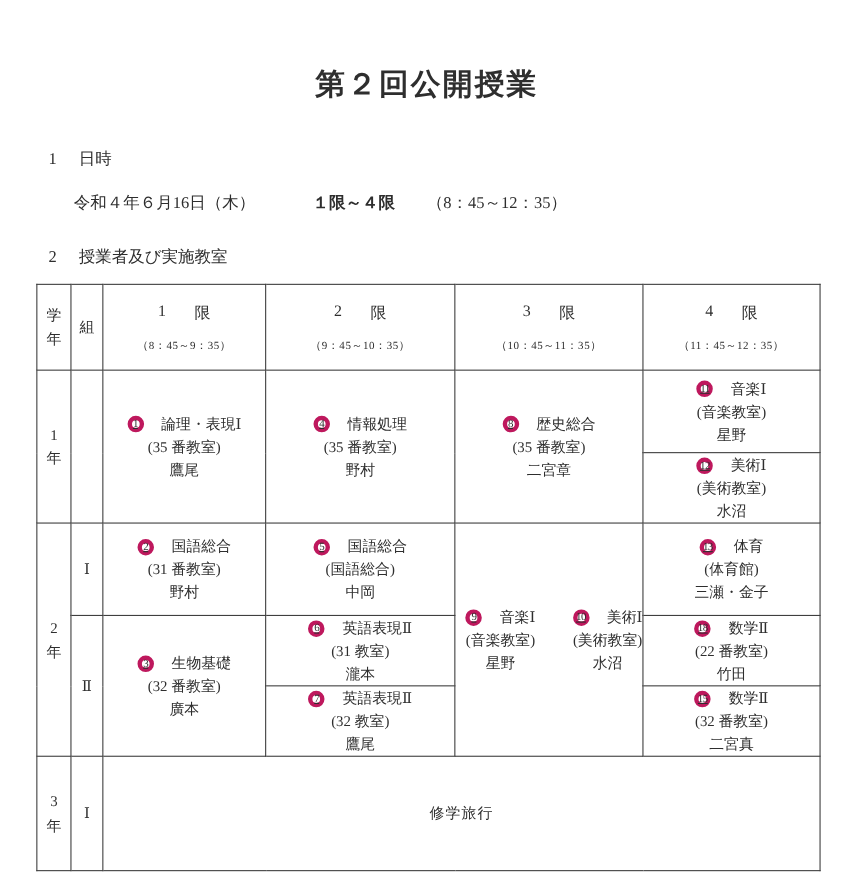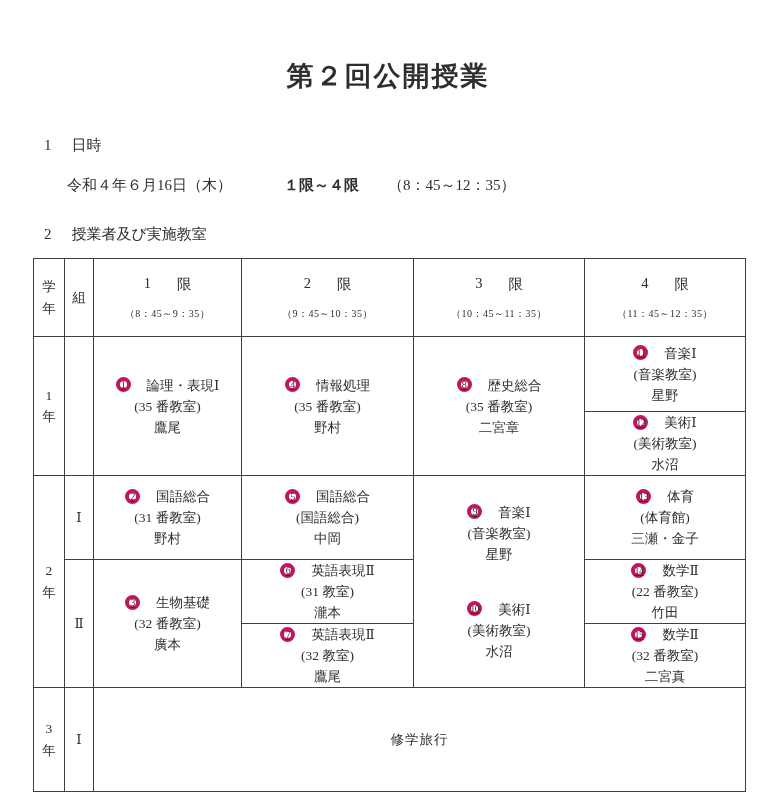--- a/index.html
+++ b/index.html
@@ -46,21 +46,21 @@
 
   .entry{font-size:13.5px;line-height:21px;}
   .cnum{
     display:inline-flex;align-items:center;justify-content:center;
     width:15px;height:15px;box-sizing:border-box;
     border:4px solid #be185d;border-radius:50%;
     font-size:10px;letter-spacing:-0.5px;margin-right:16px;
     position:relative;top:-1.5px;text-decoration:underline;
   }
   .double-entry{
-    display:flex;flex-direction:column;justify-content:flex-end;
+    display:flex;flex-direction:row;justify-content:flex-end;
     gap:34px;height:100%;
   }
   .trip-cell{letter-spacing:1px;}
 </style>
 </head>
 <body>
 
 <div class="page">
 
   <h1 class="doc-title">第２回公開授業</h1>
@@ -231,21 +231,21 @@
           </td>
       <td>
             <div class="entry">
               <div><span class="cnum">6</span><span>英語表現Ⅱ</span></div>
               <div>(31 教室)</div>
               <div>瀧本</div>
             </div>
           </td>
       <td>
             <div class="entry">
-              <div><span class="cnum">14</span><span>数学Ⅱ</span></div>
+              <div><span class="cnum">18</span><span>数学Ⅱ</span></div>
               <div>(22 番教室)</div>
               <div>竹田</div>
             </div>
           </td>
     </tr>
     <tr class="r-2c">
       <td>
             <div class="entry">
               <div><span class="cnum">7</span><span>英語表現Ⅱ</span></div>
               <div>(32 教室)</div>

